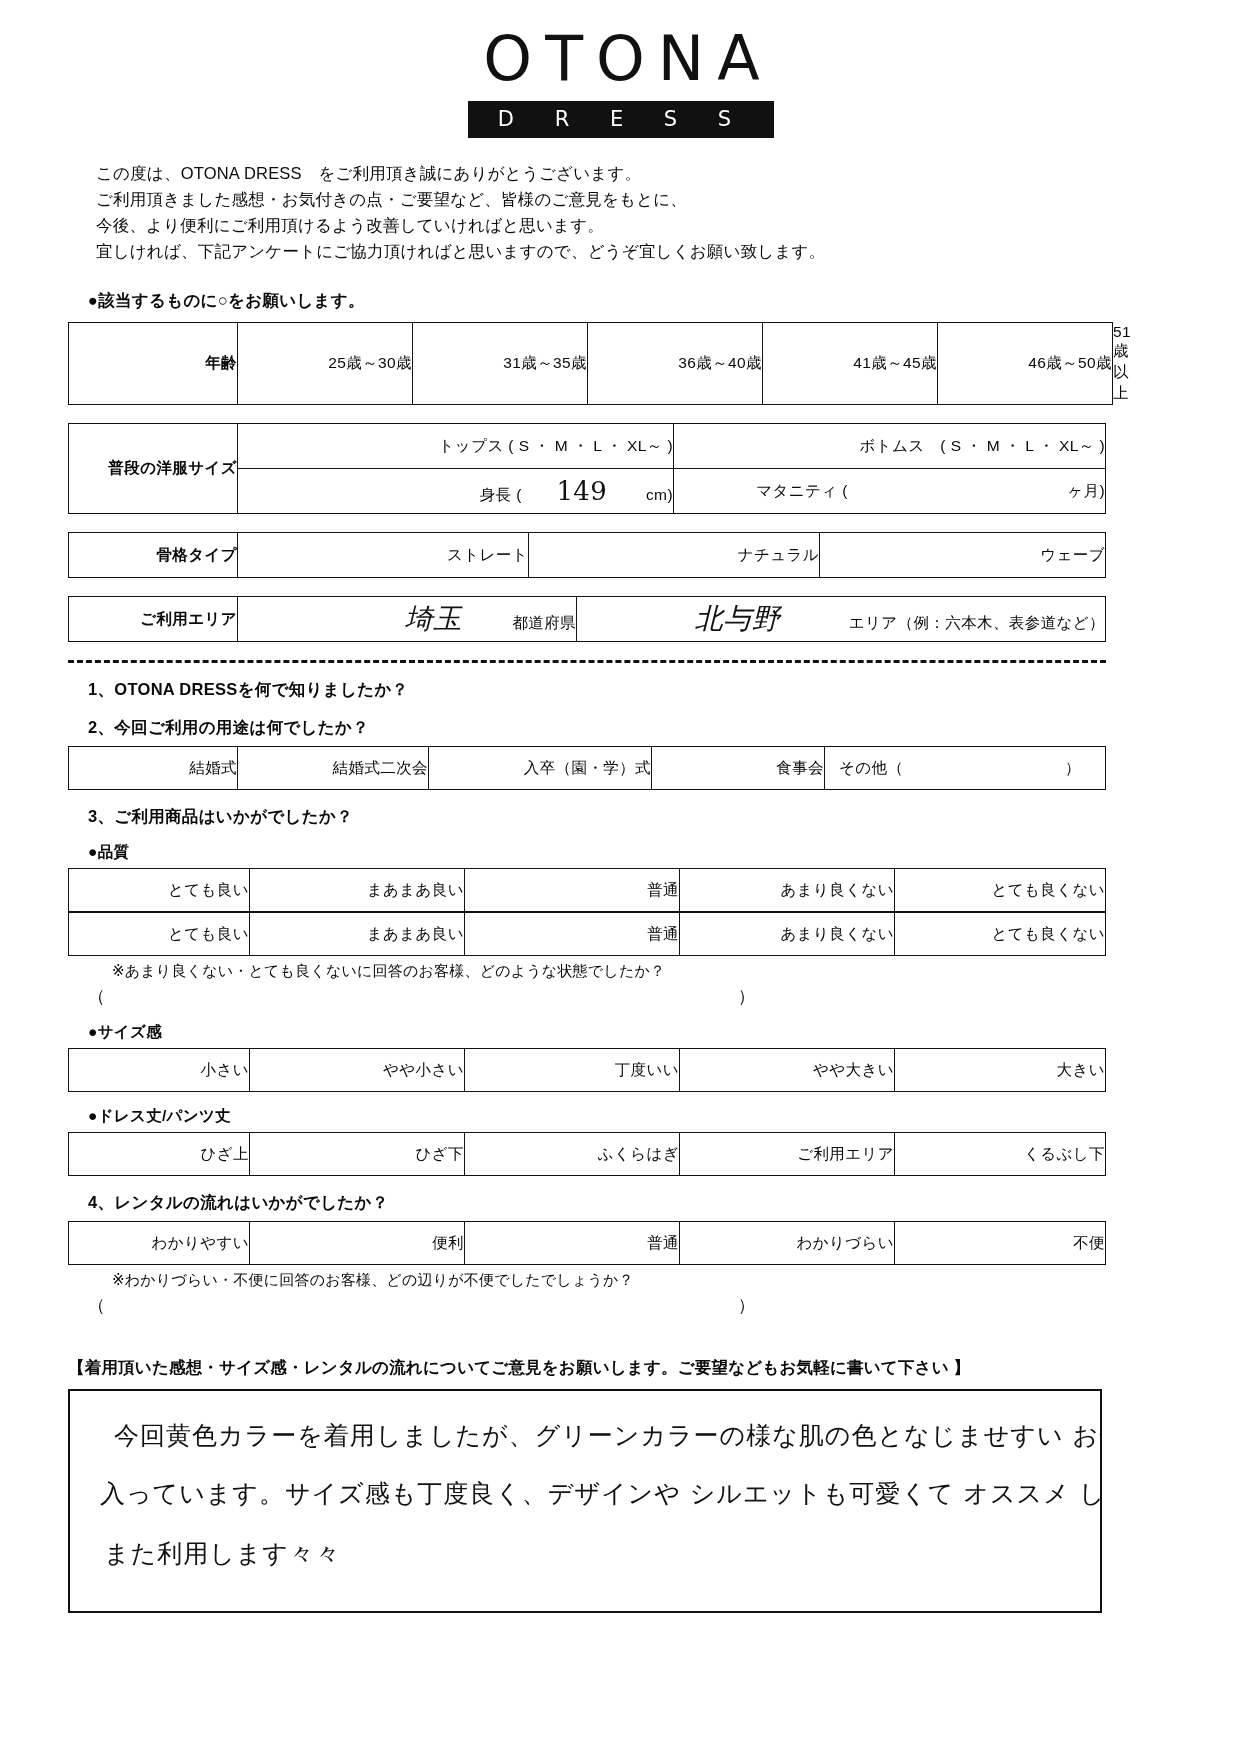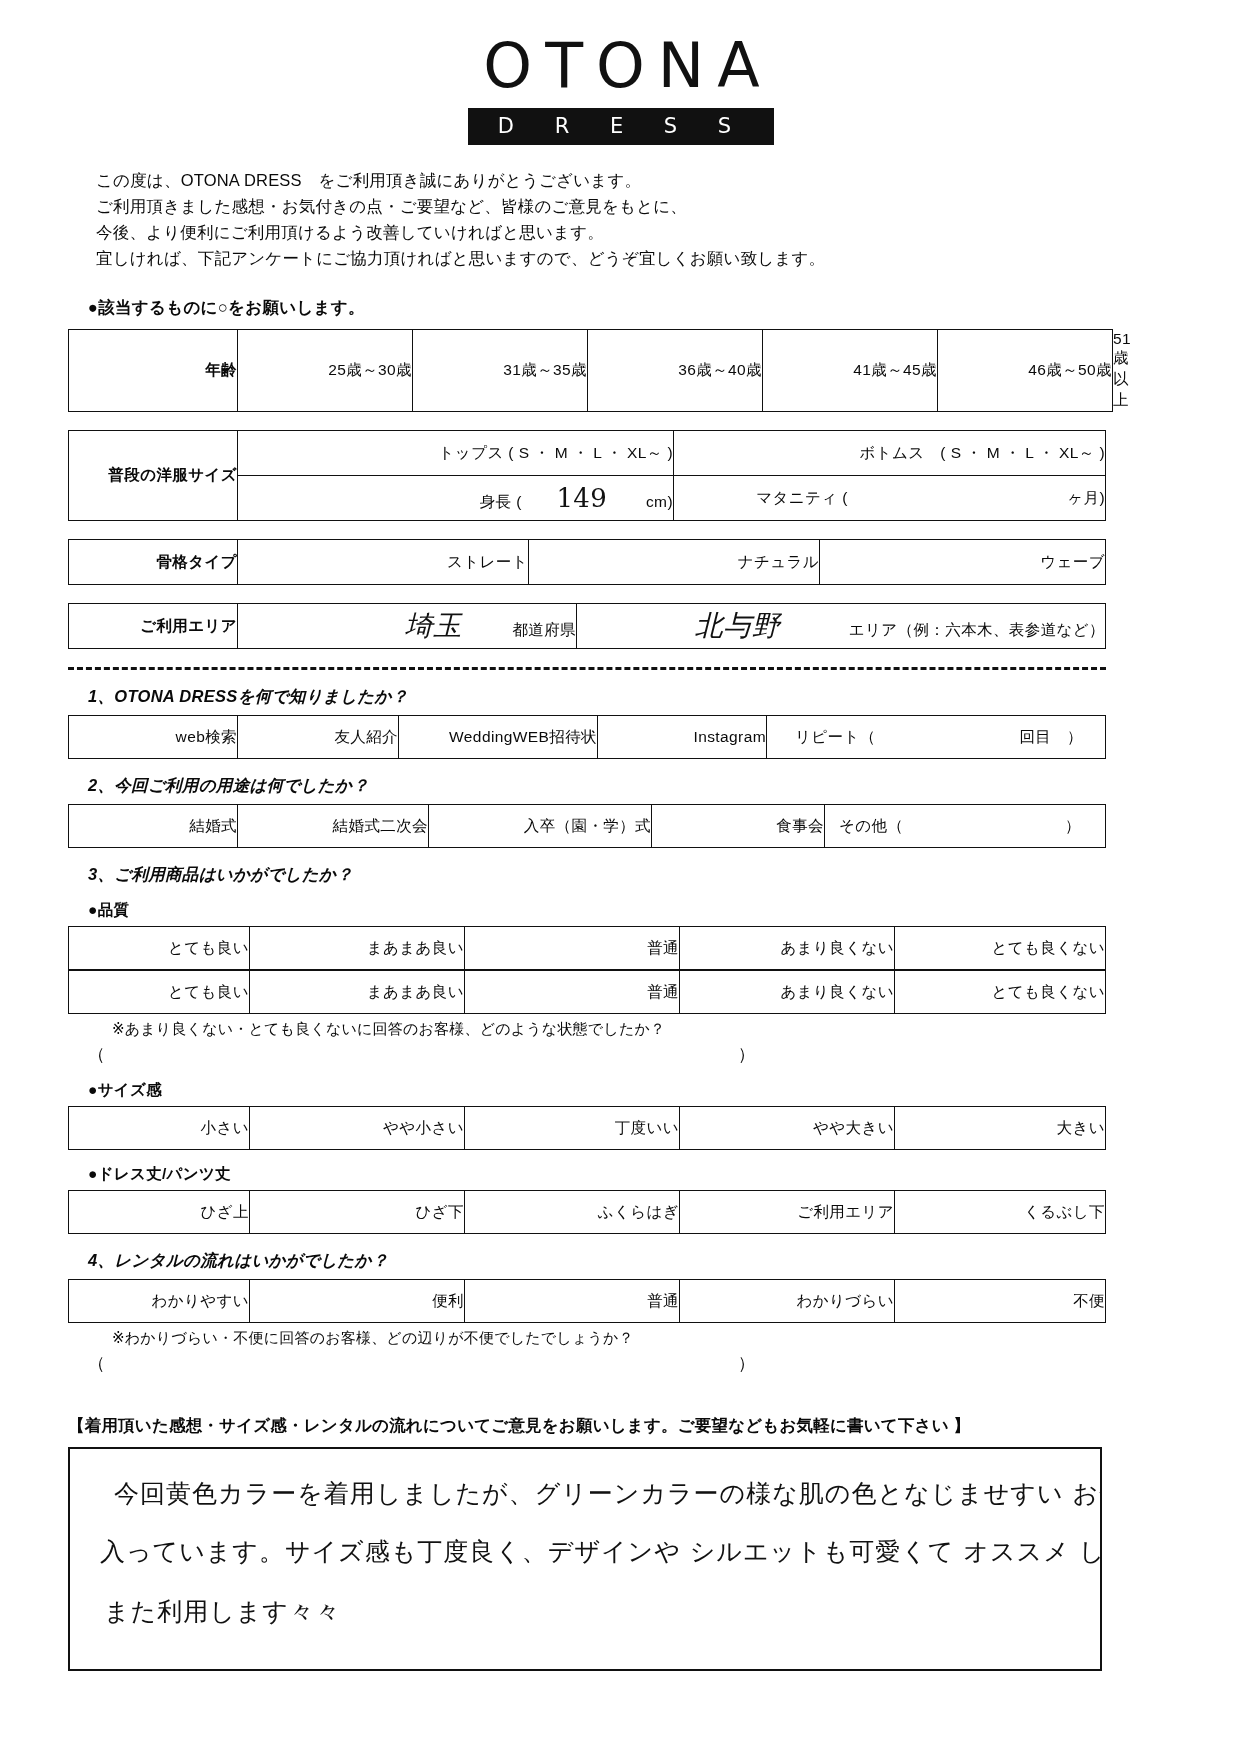--- a/index.html
+++ b/index.html
@@ -10,21 +10,21 @@
     position:relative;
     -webkit-font-smoothing:none;
   }
   .page{position:relative;width:1242px;height:1754px;box-sizing:border-box;padding:0;}
 
   
   .logo-wrap{text-align:center;padding-top:28px;}
   .logo-main{
     font-family:"DejaVu Sans",sans-serif;
     font-size:62px;letter-spacing:13px;font-weight:400;
-    color:#111;line-height:1;padding-left:14px;margin-top:7px;
+    color:#111;line-height:1;padding-left:14px;
   }
   .logo-bar{
     display:inline-block;background:#111;color:#fff;
     margin-top:11px;padding:6px 26px 7px 30px;
     font-size:21px;letter-spacing:17px;font-weight:400;
     font-family:"DejaVu Sans",sans-serif;
   }
 
   
   .intro{margin:22px 0 0 96px;font-size:16.5px;line-height:26px;letter-spacing:.2px;}
@@ -47,21 +47,21 @@
   .tbl td.lbl{font-weight:bold;font-size:15.5px;}
   .tbl.gap{margin-top:18px;}
   .narrow td{height:42px;}
 
   
   .hand{
     font-family:"DejaVu Sans",sans-serif;
     color:#111;
   }
 
-  .qhead{margin:16px 0 7px 88px;font-size:16.5px;font-weight:bold;letter-spacing:.3px;font-style:italic;}
+  .qhead{margin:16px 0 7px 88px;font-size:16.5px;font-weight:bold;letter-spacing:.3px;}
   .subhead{margin:14px 0 5px 88px;font-size:15.5px;font-weight:bold;letter-spacing:.3px;}
   .note{margin:6px 0 0 112px;font-size:15px;letter-spacing:.2px;}
   .paren{margin:4px 0 0 88px;font-size:17px;position:relative;width:1018px;}
   .paren .r{position:absolute;left:650px;top:0;}
 
   .dashed{
     margin:18px 0 0 68px;width:1038px;height:0;
     border-top:3px dashed #111;
   }
 
@@ -159,34 +159,20 @@
         <span class="hand" style="font-family:'DejaVu Serif',serif;font-size:28px;padding-right:64px;font-style:italic;">北与野</span>
         <span style="font-size:15.5px">エリア（例：六本木、表参道など）</span>
       </td>
     </tr>
   </tbody>
     </table>
 
   <div class="dashed"></div>
 
   <div class="qhead">1、OTONA DRESSを何で知りましたか？</div>
-  <table class="tbl narrow">
-      <tbody>
-    <tr>
-      <td style="width:168px">web検索</td>
-      <td style="width:160px">友人紹介</td>
-      <td style="width:198px">WeddingWEB招待状</td>
-      <td style="width:168px">Instagram</td>
-      <td style="text-align:left;">
-        <span style="padding-left:28px">リピート（</span>
-        <span style="float:right;padding-right:22px">回目　）</span>
-      </td>
-    </tr>
-  </tbody>
-    </table>
 
   <div class="qhead">2、今回ご利用の用途は何でしたか？</div>
   <table class="tbl narrow">
       <tbody>
     <tr>
       <td style="width:168px">結婚式</td>
       <td style="width:190px">結婚式二次会</td>
       <td style="width:222px">入卒（園・学）式</td>
       <td style="width:172px">食事会</td>
       <td style="text-align:left;">

